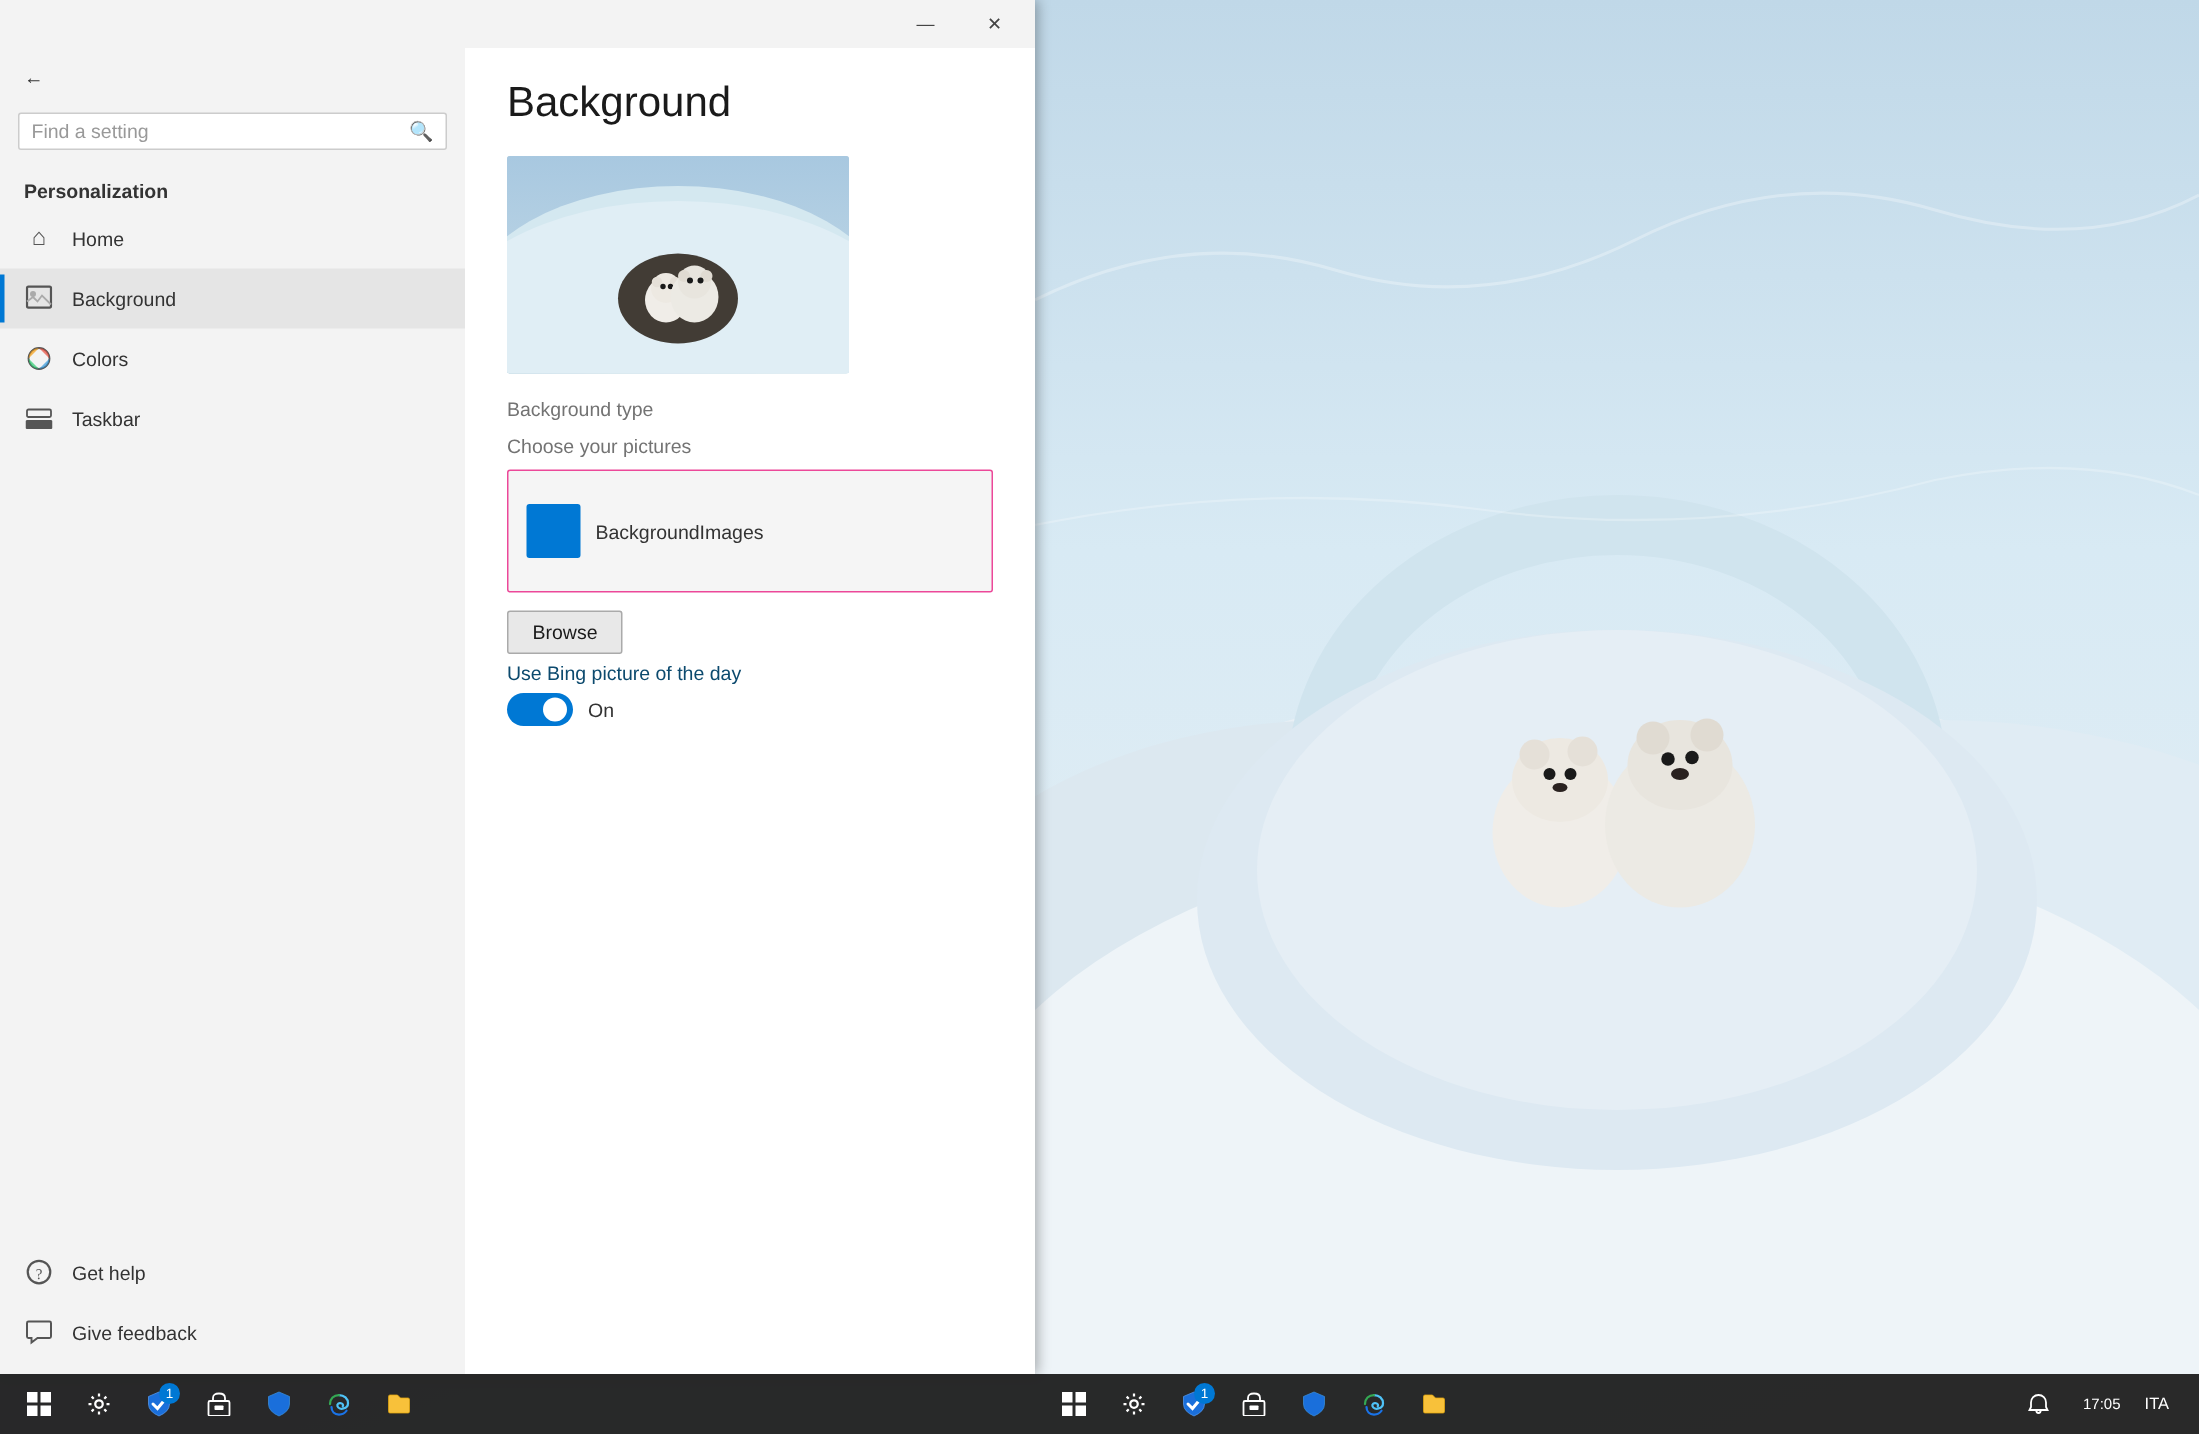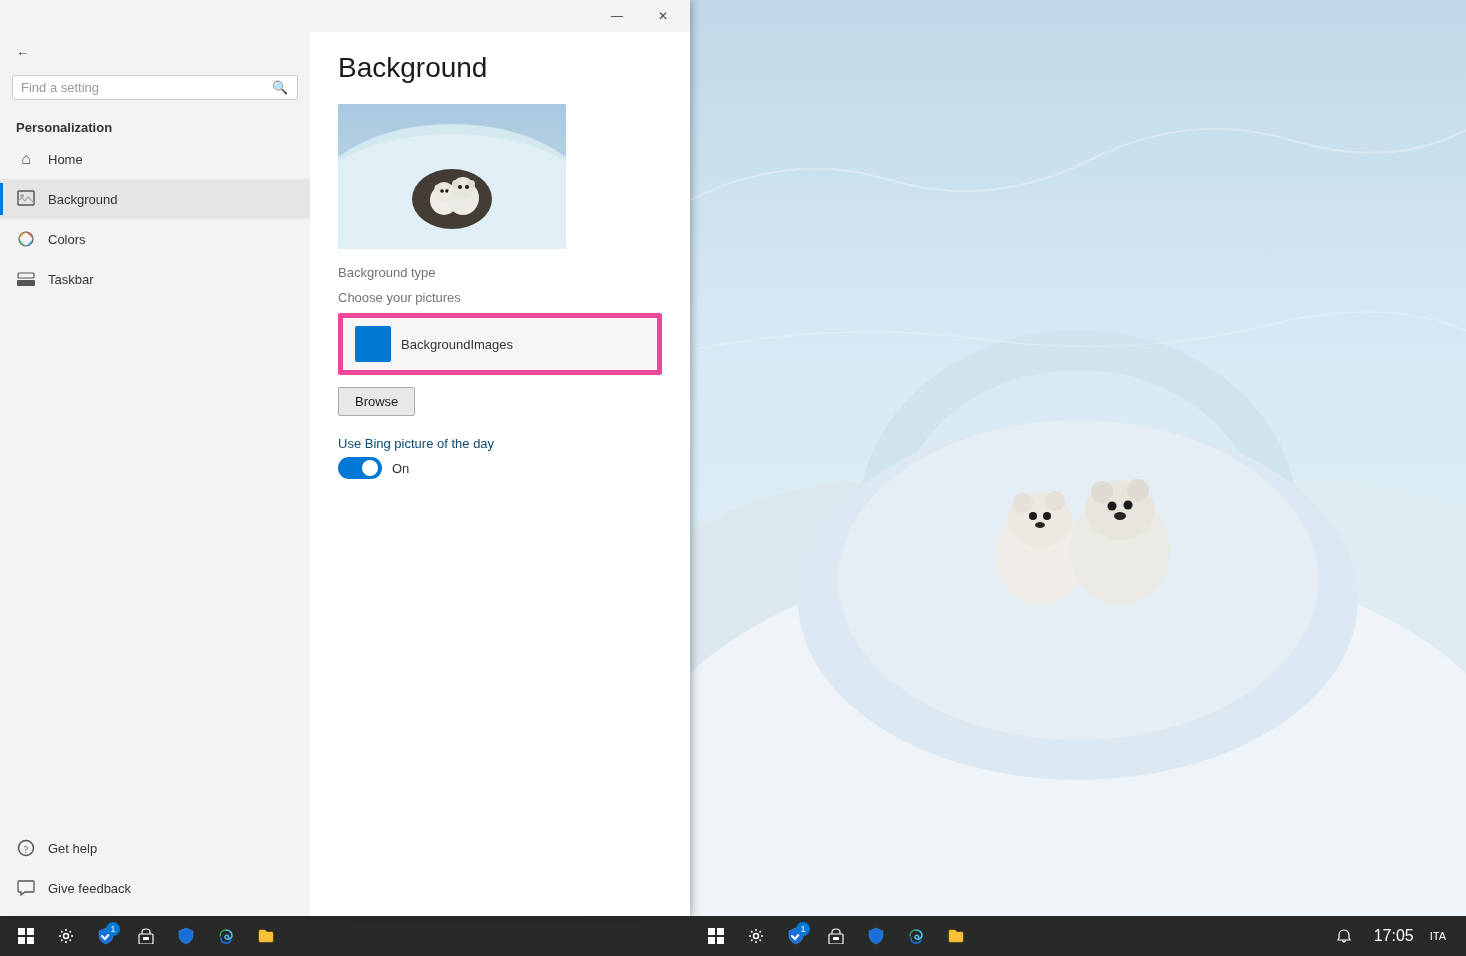--- a/index.html
+++ b/index.html
@@ -223,23 +223,23 @@
     .section-label {
       font-size: 13px;
       color: #737373;
       margin-bottom: 8px;
     }
 
     .folder-item {
       display: flex;
       align-items: center;
       background: #f5f5f5;
-      border: 5px solid #ec4899;
+      border: 1px solid #ec4899;
       border-radius: 2px;
-      padding: 8px 12px;
+      padding: 22px 12px;
       gap: 10px;
       margin-bottom: 12px;
     }
     .folder-icon-box {
       width: 36px;
       height: 36px;
       background: #0078d4;
       border-radius: 2px;
       flex-shrink: 0;
     }
@@ -249,21 +249,21 @@
     }
 
     .browse-btn {
       background: #e8e8e8;
       border: 1px solid #aaa;
       border-radius: 2px;
       padding: 6px 16px;
       font-size: 13px;
       cursor: pointer;
       color: #1a1a1a;
-      margin-bottom: 20px;
+      margin-bottom: 5px;
     }
 
     .toggle-row {
       display: flex;
       flex-direction: column;
       gap: 6px;
     }
     .toggle-label {
       font-size: 13px;
       color: #0c4a6e;
@@ -353,21 +353,21 @@
       margin-left: auto;
       display: flex;
       align-items: center;
       gap: 4px;
       padding-right: 8px;
     }
     .clock {
       display: flex;
       flex-direction: column;
       align-items: center;
-      font-size: 16px;
+      font-size: 10px;
       color: #fff;
       padding: 0 8px;
     }
     .lang-badge {
       font-size: 11px;
       color: #fff;
       padding: 0 4px;
     }
   </style>
 </head>

